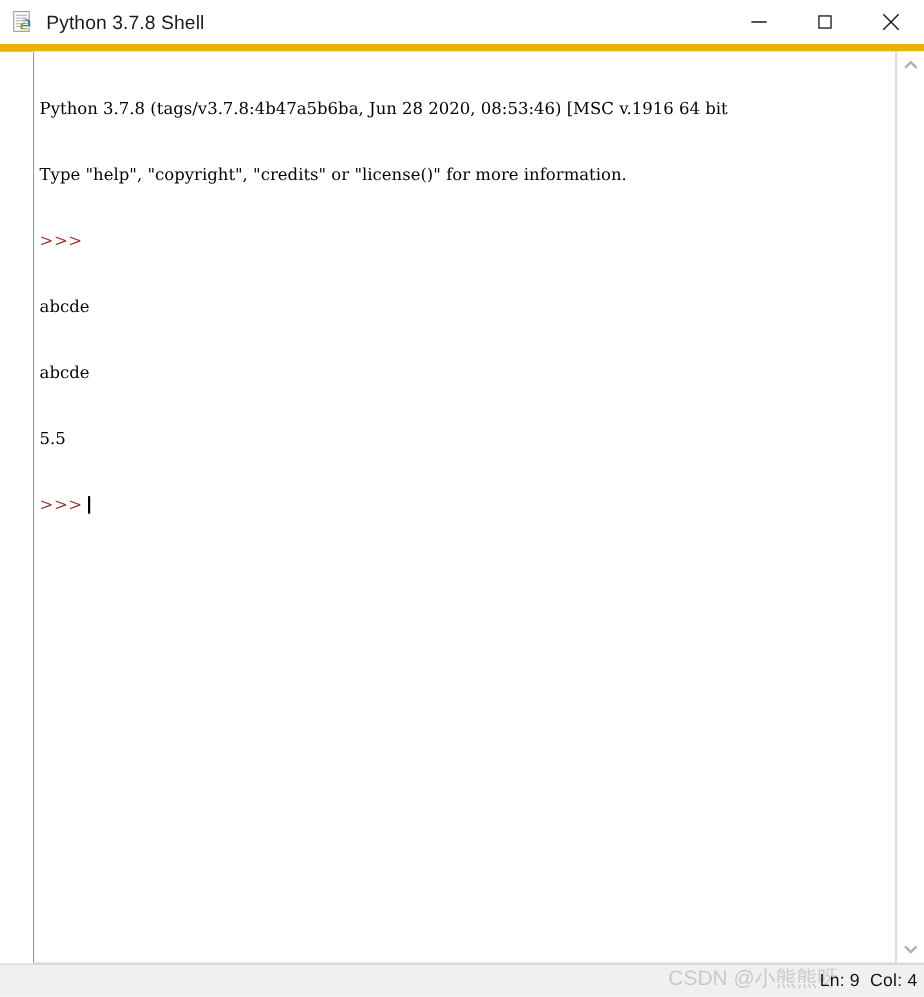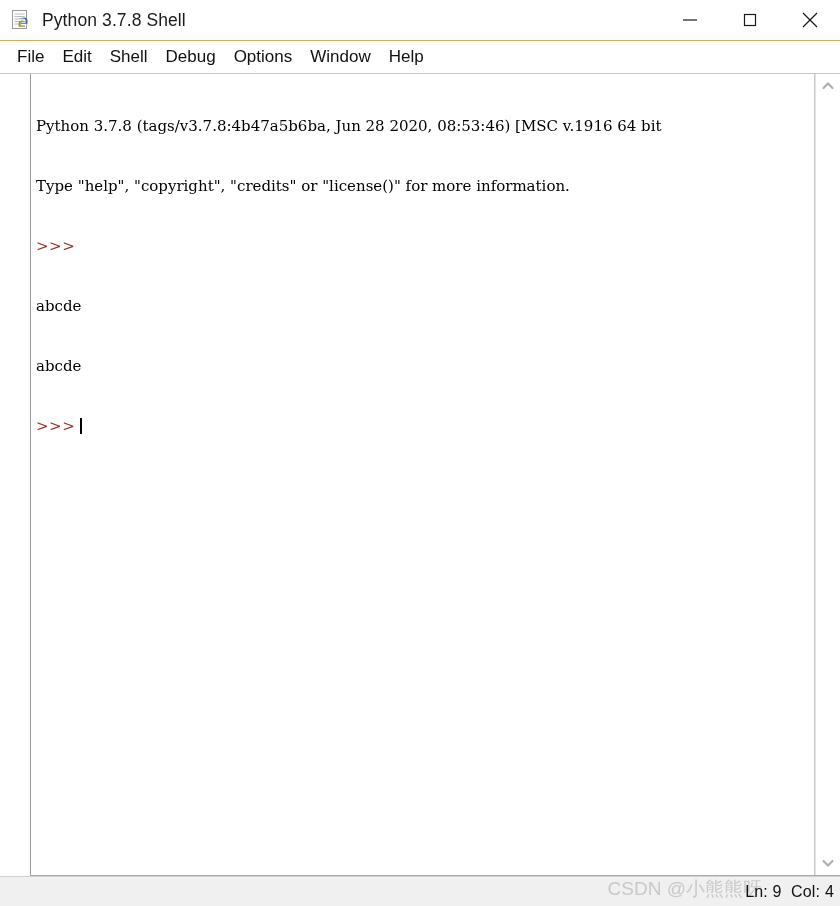--- a/index.html
+++ b/index.html
@@ -26,21 +26,21 @@
   }
 
   
   .titlebar {
     position: relative;
     height: 40px;
     min-height: 40px;
     background: #ffffff;
     display: flex;
     align-items: center;
-    border-bottom: 1px solid #eab308;
+    border-bottom: 7px solid #eab308;
   }
   .title-left {
     display: flex;
     align-items: center;
     padding-left: 11px;
     gap: 9px;
     flex: 1;
     min-width: 0;
   }
   .app-icon {
@@ -232,38 +232,30 @@
       </button>
       <button class="win-btn">
         <svg width="26" height="26" viewBox="0 0 26 26">
           <line x1="6" y1="6" x2="20" y2="20" stroke="#1a1a1a" stroke-width="1.3"></line>
           <line x1="20" y1="6" x2="6" y2="20" stroke="#1a1a1a" stroke-width="1.3"></line>
         </svg>
       </button>
     </div>
   </div>
 
-  <div class="menubar">
-    <div class="menu-item">File</div>
-    <div class="menu-item">Edit</div>
-    <div class="menu-item">Shell</div>
-    <div class="menu-item">Debug</div>
-    <div class="menu-item">Options</div>
-    <div class="menu-item">Window</div>
-    <div class="menu-item">Help</div>
-  </div>
 
   <div class="body-area">
     <div class="text-wrap">
       <div class="console">
         <div class="line">Python 3.7.8 (tags/v3.7.8:4b47a5b6ba, Jun 28 2020, 08:53:46) [MSC v.1916 64 bit</div>
         <div class="line">Type "help", "copyright", "credits" or "license()" for more information.</div>
         <div class="line"><span class="tok-prompt">&gt;&gt;&gt;</span></div>
         <div class="line tok-out">abcde</div>
         <div class="line tok-out">abcde</div>
+        <div class="line tok-out">5.5</div>
         <div class="line"><span class="tok-prompt">&gt;&gt;&gt;</span><span class="caret"></span></div>
       </div>
     </div>
 
     <div class="scrollbar">
       <div class="sb-btn">
         <svg width="16" height="16" viewBox="0 0 16 16">
           <polyline points="3.5,10 8,5.5 12.5,10" fill="none" stroke="#b0b0b0" stroke-width="2.2" stroke-linecap="round" stroke-linejoin="round"></polyline>
         </svg>
       </div>

